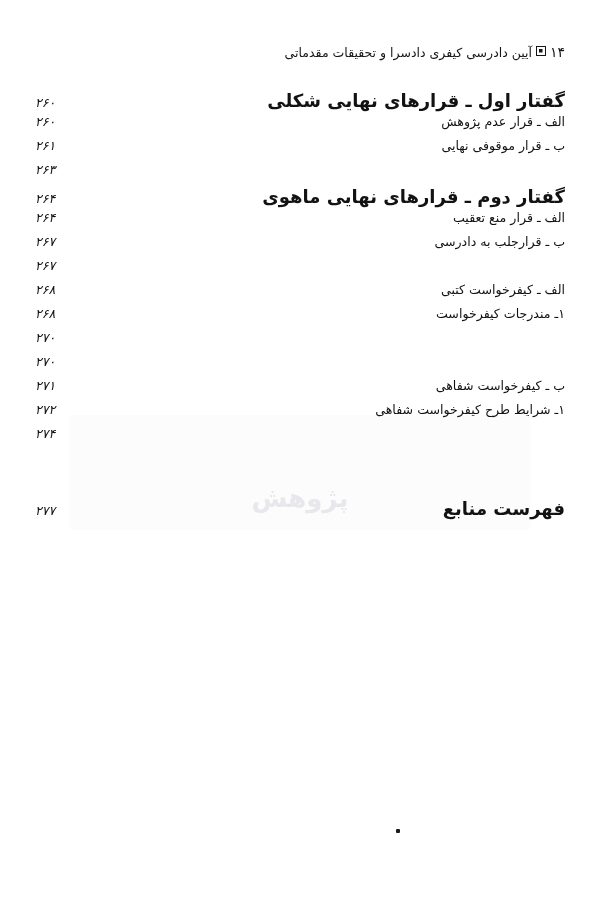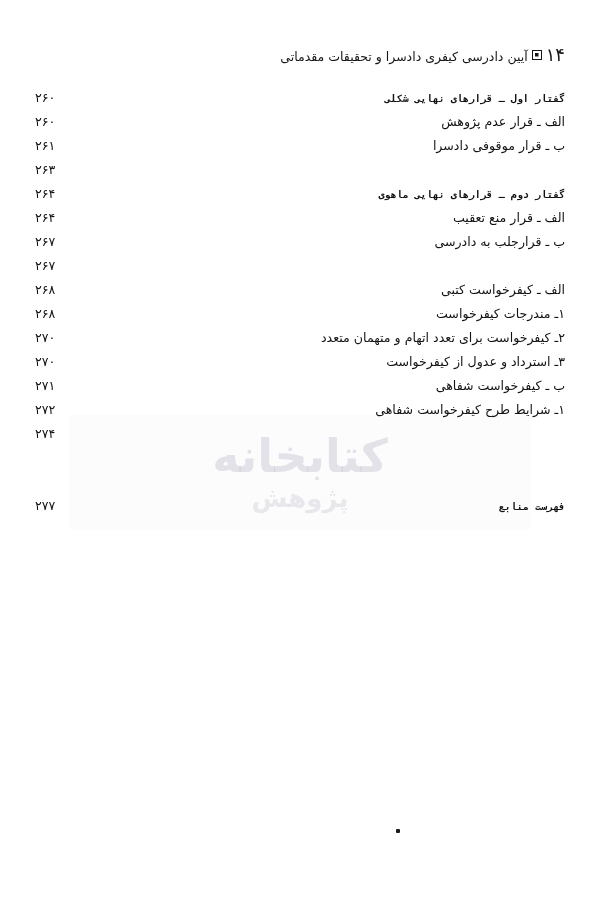--- a/index.html
+++ b/index.html
@@ -71,21 +71,21 @@
     direction: rtl;
     font-size: 12.5px;
     color: #161616;
     white-space: nowrap;
   }
   #running-head .rh-inner {
     display: inline-block;
     direction: rtl;
   }
   #running-head .rh-num {
-    font-size: 18px;
+    font-size: 14px;
   }
   #running-head .rh-sq {
     display: inline-block;
     width: 8px;
     height: 8px;
     border: 1.6px solid #161616;
     background:
       linear-gradient(#161616, #161616) center/3.5px 3.5px no-repeat;
     margin: 0 4px;
     vertical-align: 1px;
@@ -113,62 +113,61 @@
     margin-top: 48px;
   }
   .toc-title {
     flex: 0 0 auto;
     direction: rtl;
     unicode-bidi: isolate;
     padding-left: 4px;
   }
   .toc-row.level-head .toc-title {
     font-weight: bold;
-    font-size: 10px;
-    font-family: Liberation Mono, monospace;
+    font-size: 18px;
   }
   .toc-leader {
     flex: 1 1 auto;
     min-width: 10px;
     overflow: hidden;
     height: 1px;
     align-self: flex-end;
     margin-bottom: 3px;
     background-image: radial-gradient(circle, #1a1a1a 0.55px, transparent 0.75px);
     background-size: 3.1px 3px;
     background-repeat: repeat-x;
     background-position: bottom;
   }
   .toc-page {
     flex: 0 0 auto;
     direction: rtl;
     unicode-bidi: isolate;
     font-size: 12.6px;
     padding-right: 3px;
     letter-spacing: 0.3px;
+    font-style: italic;
   }
 
   
   #bottom-mark {
     position: absolute;
     left: 396px;
     top: 829px;
     width: 4px;
     height: 4px;
     background: #1b1b1b;
     border-radius: 1px;
   }
 </style>
 </head>
 <body>
 
 <div id="page">
 
   <div id="watermark">
-    <div class="wm-text">کتابخانه</div>
     <div class="wm-sub">پژوهش</div>
   </div>
 
   <div id="content">
 
     <div id="running-head">
       <span class="rh-inner"><span class="rh-num">۱۴</span><span class="rh-sq"></span><span class="rh-title">آیین دادرسی کیفری دادسرا و تحقیقات مقدماتی</span></span>
     </div>
 
     <div id="toc">
@@ -177,21 +176,21 @@
           <span class="toc-title">گفتار اول ـ قرارهای نهایی شکلی</span>
           <span class="toc-leader"></span>
           <span class="toc-page">۲۶۰</span>
         </div>
         <div class="toc-row level-sub">
           <span class="toc-title">الف ـ قرار عدم پژوهش</span>
           <span class="toc-leader"></span>
           <span class="toc-page">۲۶۰</span>
         </div>
         <div class="toc-row level-sub">
-          <span class="toc-title">ب ـ قرار موقوفی دادسرا</span>
+          <span class="toc-title">ب ـ قرار موقوفی نهایی</span>
           <span class="toc-leader"></span>
           <span class="toc-page">۲۶۱</span>
         </div>
         <div class="toc-row level-sub">
           <span class="toc-leader"></span>
           <span class="toc-page">۲۶۳</span>
         </div>
         <div class="toc-row level-head">
           <span class="toc-title">گفتار دوم ـ قرارهای نهایی ماهوی</span>
           <span class="toc-leader"></span>
@@ -215,26 +214,24 @@
           <span class="toc-title">الف ـ کیفرخواست کتبی</span>
           <span class="toc-leader"></span>
           <span class="toc-page">۲۶۸</span>
         </div>
         <div class="toc-row level-item">
           <span class="toc-title">۱ـ مندرجات کیفرخواست</span>
           <span class="toc-leader"></span>
           <span class="toc-page">۲۶۸</span>
         </div>
         <div class="toc-row level-item">
-          <span class="toc-title">۲ـ کیفرخواست برای تعدد اتهام و متهمان متعدد</span>
           <span class="toc-leader"></span>
           <span class="toc-page">۲۷۰</span>
         </div>
         <div class="toc-row level-item">
-          <span class="toc-title">۳ـ استرداد و عدول از کیفرخواست</span>
           <span class="toc-leader"></span>
           <span class="toc-page">۲۷۰</span>
         </div>
         <div class="toc-row level-sub">
           <span class="toc-title">ب ـ کیفرخواست شفاهی</span>
           <span class="toc-leader"></span>
           <span class="toc-page">۲۷۱</span>
         </div>
         <div class="toc-row level-item">
           <span class="toc-title">۱ـ شرایط طرح کیفرخواست شفاهی</span>

